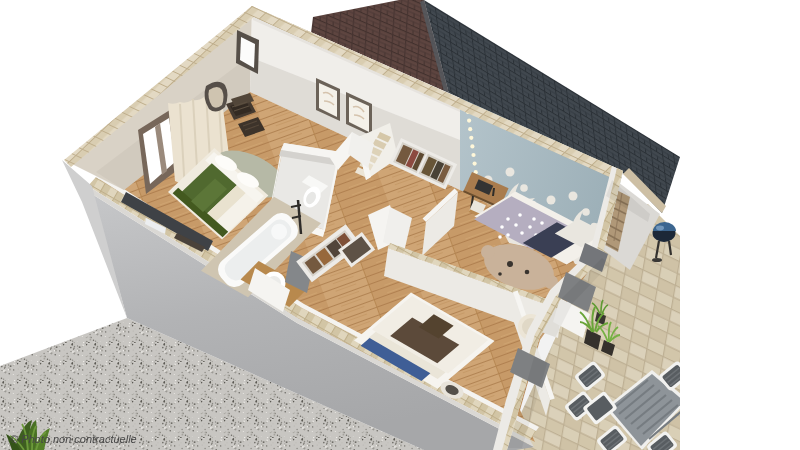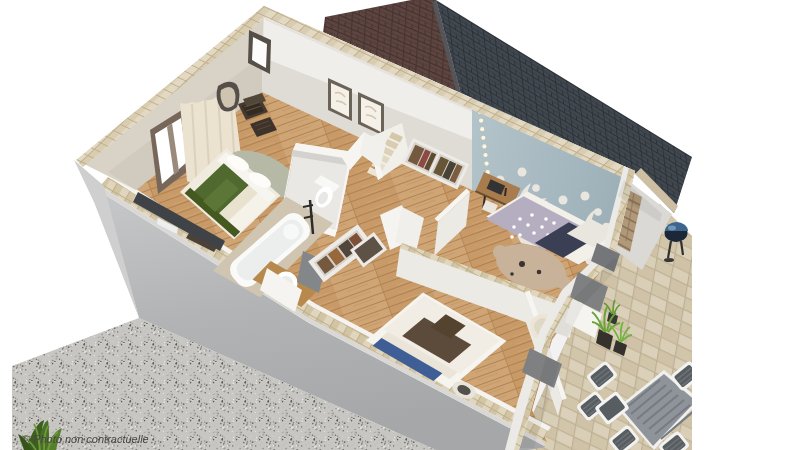--- a/index.html
+++ b/index.html
@@ -1,16 +1,16 @@
 <!DOCTYPE html>
 <html><head>
 <meta charset="utf-8">
 <style>
  html,body{margin:0;padding:0;background:#fff;}
- #scene{width:680px;height:450px;position:relative;overflow:hidden;font-family:"Liberation Sans",sans-serif;padding-left:12px;}
+ #scene{width:680px;height:450px;position:relative;overflow:hidden;font-family:"Liberation Sans",sans-serif;}
 </style>
 </head>
 <body>
 <div id="scene">
 <svg width="800" height="450" viewBox="0 0 800 450" xmlns="http://www.w3.org/2000/svg">
 <defs>
   <pattern id="wood" width="92" height="8" patternUnits="userSpaceOnUse" patternTransform="matrix(0.94,-0.34,0.34,0.94,250,90)">
     <rect width="92" height="8" fill="#cba06e"></rect>
     <rect width="46" height="8" fill="#cfa575"></rect>
     <rect x="46" width="46" height="8" fill="#c79a68"></rect>

